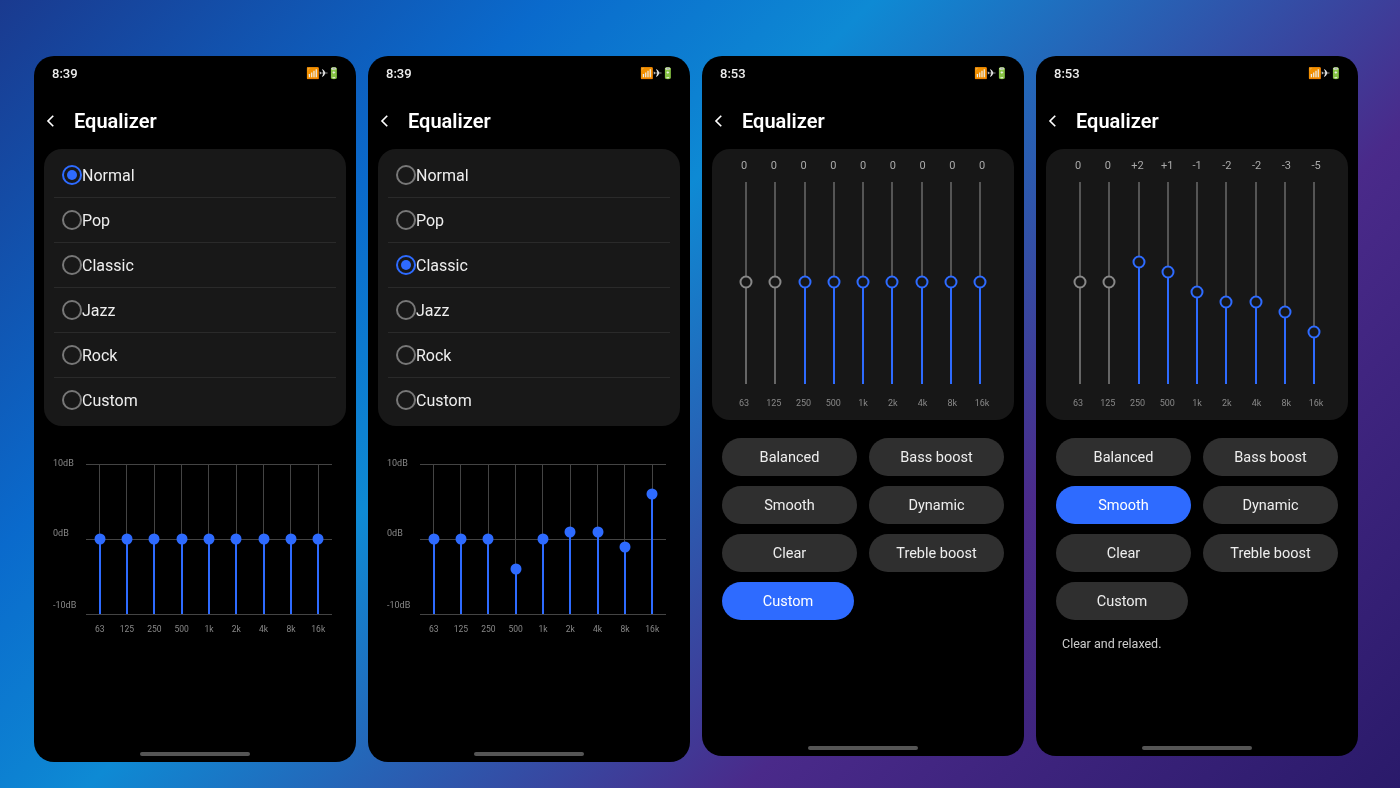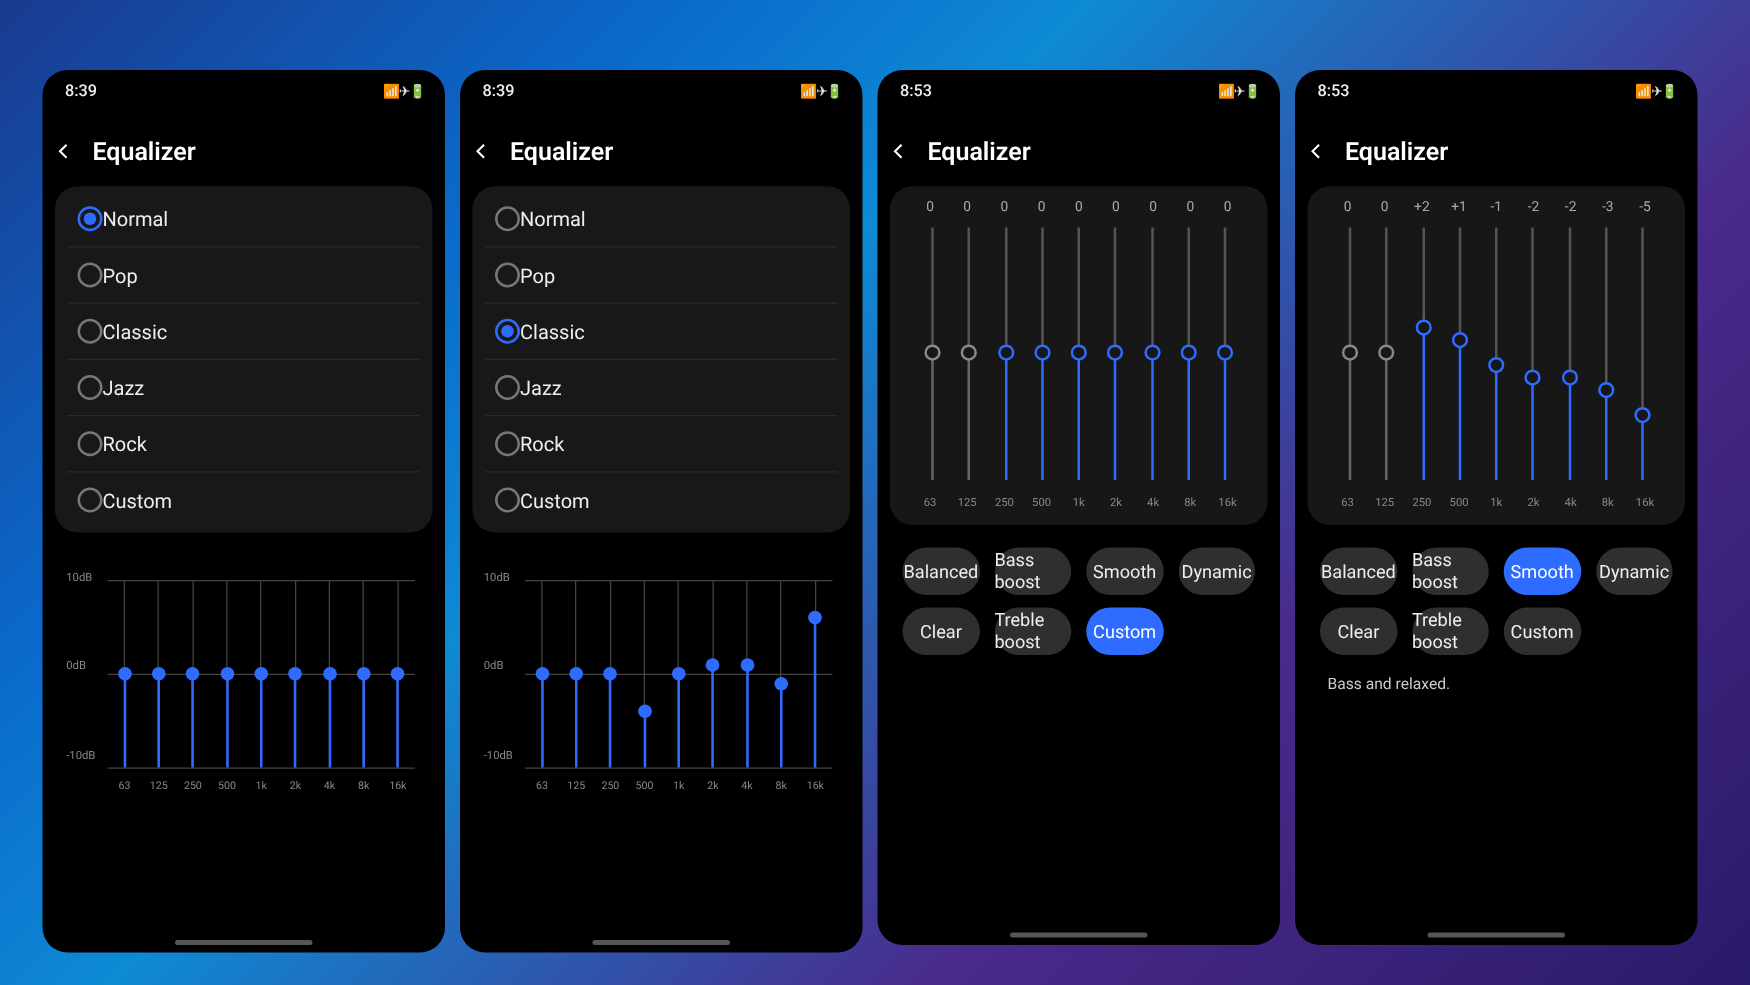--- a/index.html
+++ b/index.html
@@ -72,21 +72,21 @@
   .slider-area { height:210px; display:flex; justify-content:space-between; padding:0 2px;}
   .sband { width:20px; position:relative; display:flex; justify-content:center;}
   .sband .track-top { position:absolute; top:4px; width:2px; background:#555; }
   .sband .track-bot { position:absolute; bottom:4px; width:2px; background:#2e6bff; }
   .sband .thumb { position:absolute; width:13px; height:13px; border-radius:50%; border:2px solid #2e6bff; background:#171717; left:50%; transform:translate(-50%,-50%);}
   .sband.muted .track-bot { background:#666;}
   .sband.muted .thumb { border-color:#888;}
   .slider-labels { display:flex; justify-content:space-between; margin-top:10px;}
   .slider-labels span { font-size:9px; color:#888; width:20px; text-align:center;}
   
-  .pill-grid { display:grid; grid-template-columns:1fr 1fr 1fr 1fr; gap:10px 12px; padding:18px 20px 6px 20px;}
+  .pill-grid { display:grid; grid-template-columns:1fr 1fr; gap:10px 12px; padding:18px 20px 6px 20px;}
   .pill { background:#2f2f2f; border-radius:22px; height:38px; display:flex; align-items:center; justify-content:center; font-size:14.5px; color:#eee;}
   .pill.sel { background:#2e6bff; color:#fff;}
   .pill[data-span="single"] { grid-column: span 1; max-width:132px;}
   .desc { font-size:12.5px; color:#ccc; padding:10px 26px;}
   .navbar { position:absolute; bottom:6px; left:50%; transform:translateX(-50%); width:110px; height:4px; border-radius:2px; background:#555;}
 </style>
 </head>
 <body>
 
 <div class="phone p1">
@@ -484,15 +484,15 @@
     </div>
     <div class="pill-grid">
       <div class="pill">Balanced</div>
       <div class="pill">Bass boost</div>
       <div class="pill sel">Smooth</div>
       <div class="pill">Dynamic</div>
       <div class="pill">Clear</div>
       <div class="pill">Treble boost</div>
       <div class="pill" data-span="single">Custom</div>
     </div>
-    <div class="desc">Bass and relaxed.</div>
+    <div class="desc">Clear and relaxed.</div>
     <div class="navbar"></div>
   </div>
 
 </body></html>

